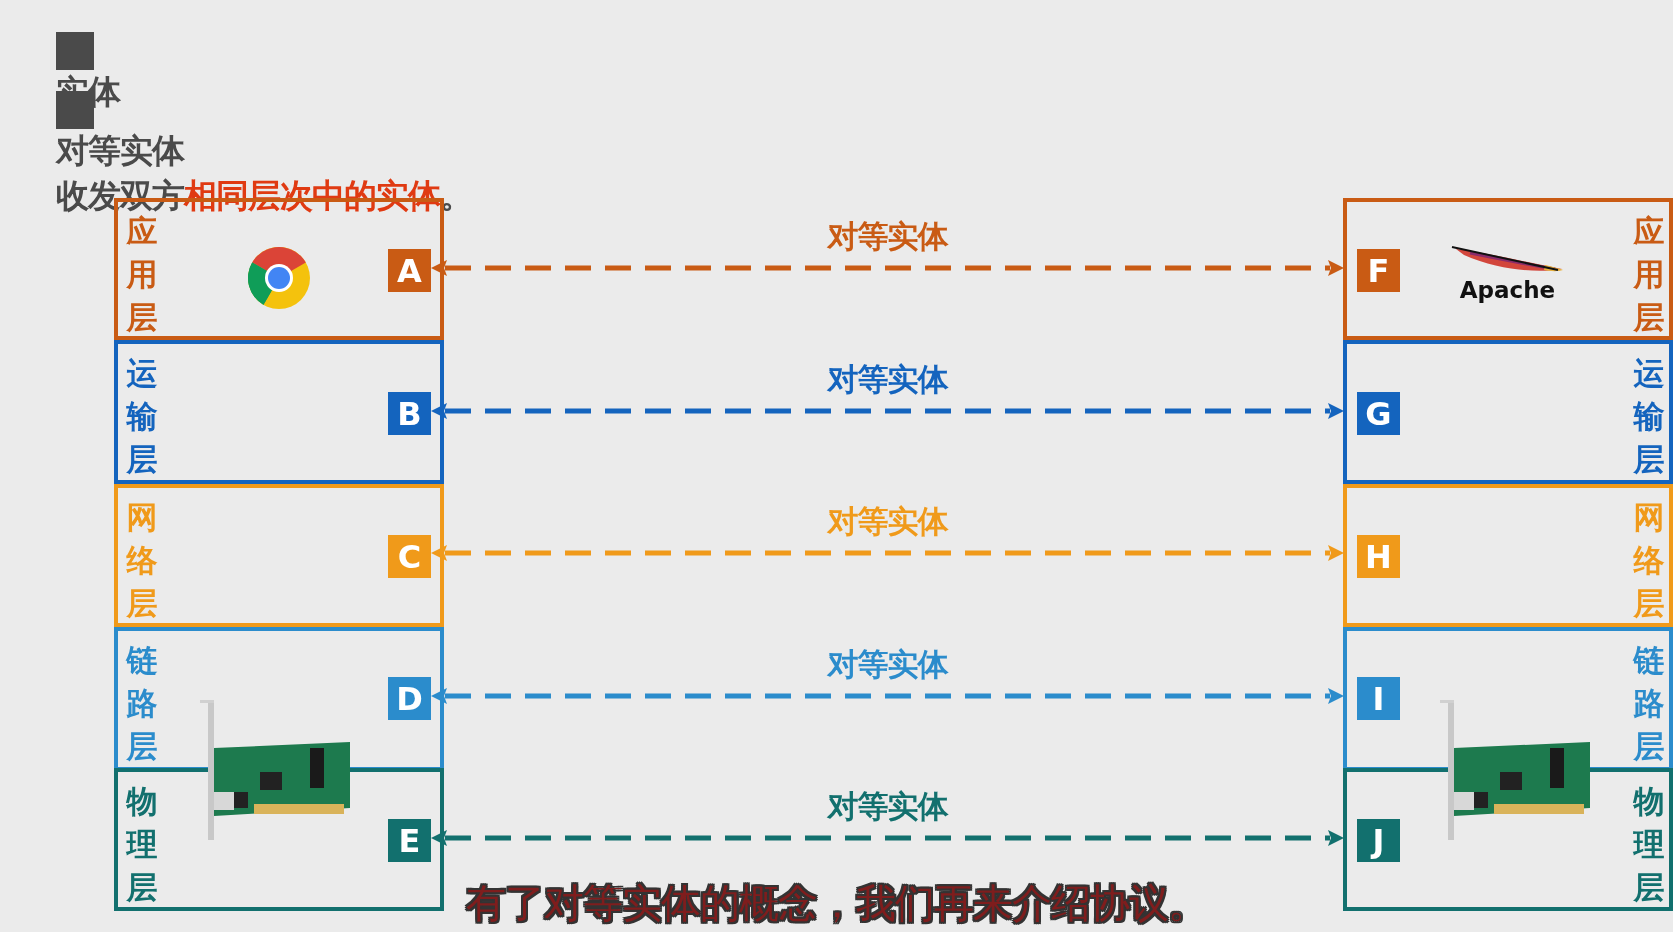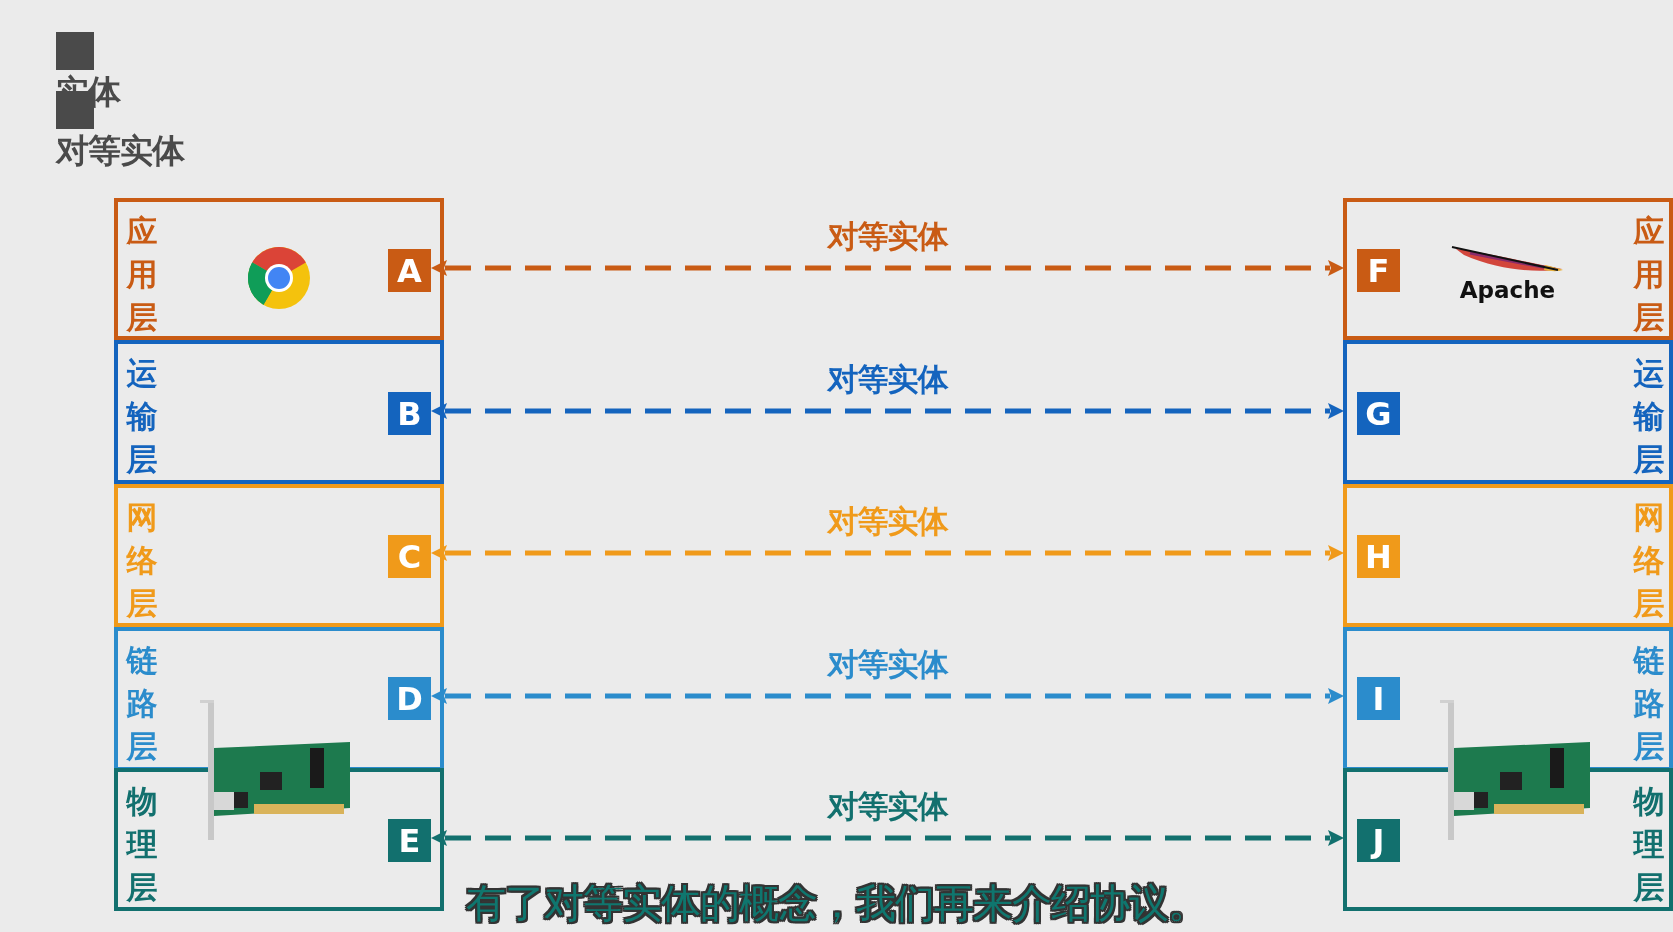--- a/index.html
+++ b/index.html
@@ -46,36 +46,39 @@
   .chrome-icon { position: absolute; left: 247px; top: 246px; width: 64px; height: 64px; }
   .apache-logo { position: absolute; left: 1450px; top: 245px; width: 115px; height: 62px; }
   .apache-text {
     position: absolute; left: 0; top: 32px; width: 100%; text-align: center;
     font-family: "DejaVu Sans", sans-serif; font-weight: bold; font-size: 23px; color: #111;
   }
   .nic { position: absolute; width: 160px; height: 145px; }
 
   .subtitle {
     position: absolute; left: 0; width: 100%; top: 876px; text-align: center;
-    font-size: 40px; color: #0f766e; letter-spacing: -1px;
+    font-size: 40px; color: #7f1d1d; letter-spacing: -1px;
     text-shadow:
       -2px -2px 0 #333, 2px -2px 0 #333, -2px 2px 0 #333, 2px 2px 0 #333,
       0 -2px 0 #333, 0 2px 0 #333, -2px 0 0 #333, 2px 0 0 #333;
   }
 </style>
 </head>
 <body>
 
 <div class="def-row" style="top:32px;">
   <div class="bullet"></div>
   <div class="term">实体</div>
 </div>
 <div class="def-row" style="top:91px;">
   <div class="bullet"></div>
   <div class="term">对等实体</div>
+  <div class="definition">
+    <span>收发双方</span><span class="hl">相同层次中的实体</span><span>。</span>
+  </div>
 </div>
 
 <div class="stack left">
   <div class="layer" style="top:198px;height:142px;border-color:#c95b14;">
     <div class="layer-label" style="color:#c95b14;">
       <div>应</div>
         <div>用</div>
         <div>层</div>
     </div>
     <div class="entity-box" style="top:47px;background:#c95b14;">A</div>

